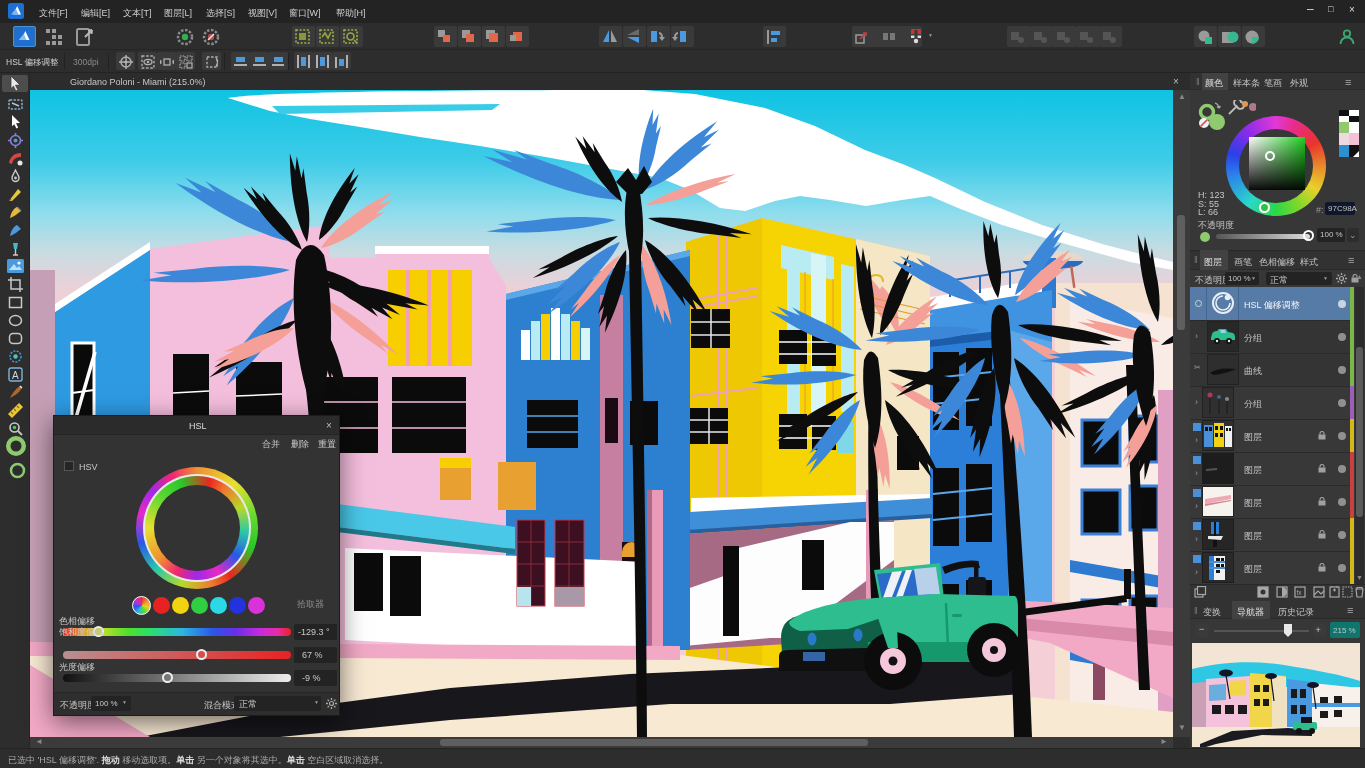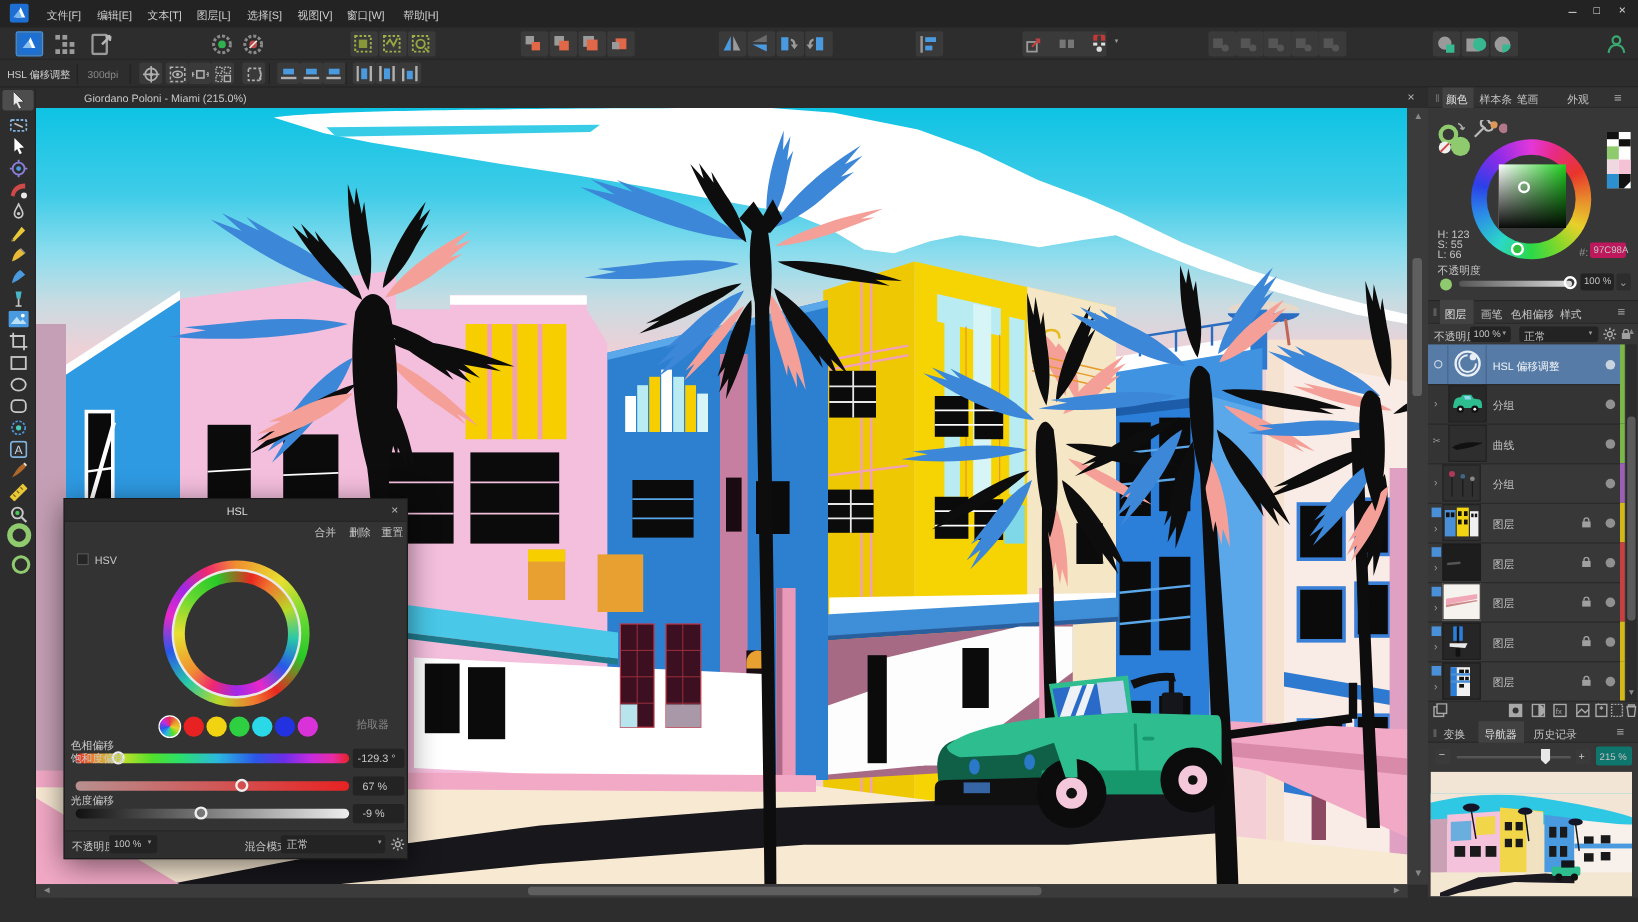--- a/index.html
+++ b/index.html
@@ -757,21 +757,21 @@
     <span class="abs" style="left:243px;top:182px;color:#8a8a8a">拾取器</span>
   </div>
   <div id="rightpanel" class="abs" style="font-size:9px;color:#c4c4c4">
 
     <div class="abs" style="left:0;top:0;width:175px;height:17px;background:#323232;border-bottom:1px solid #2a2a2a"></div>
     <span class="abs" style="left:6px;top:4px;color:#777">‖</span>
     <div class="abs" style="left:12px;top:0;width:26px;height:17px;background:#424242"></div>
     <span class="abs" style="left:15px;top:4px;color:#e0e0e0">颜色</span>
     <span class="abs" style="left:43px;top:4px">样本条</span>
     <span class="abs" style="left:74px;top:4px">笔画</span>
-    <span class="abs" style="left:116px;top:4px">外观</span>
+    <span class="abs" style="left:100px;top:4px">外观</span>
     <span class="abs" style="left:155px;top:3px;color:#aaa;font-size:11px">≡</span>
 
     <svg class="abs" style="left:3px;top:26px" width="42" height="42" viewBox="0 0 42 42">
       <circle cx="14" cy="13" r="6.5" fill="none" stroke="#8fca6e" stroke-width="3.5"></circle>
       <circle cx="24" cy="23" r="8" fill="#8fca6e"></circle>
       <path d="M22,4 a6,6 0 0 1 4,5 m0,0 l-2,-1.5 m2,1.5 l1.5,-2" stroke="#aaa" stroke-width="1.3" fill="none"></path>
       <circle cx="11" cy="24" r="5" fill="#f0f0f0"></circle>
         <line x1="7.5" y1="27.5" x2="14.5" y2="20.5" stroke="#d04848" stroke-width="1.6"></line>
     </svg>
     <svg class="abs" style="left:38px;top:27px" width="28" height="16" viewBox="0 0 28 16">
@@ -793,21 +793,21 @@
       <rect x="0" y="23" width="10" height="12" fill="#f0d8e0"></rect>
         <rect x="10" y="23" width="10" height="12" fill="#f4c2d4"></rect>
       <rect x="0" y="35" width="10" height="12" fill="#2b8fd0"></rect>
         <rect x="10" y="35" width="10" height="12" fill="#111"></rect>
       <path d="M20,47 l-6,0 6,-6 z" fill="#fff"></path>
     </svg>
     <span class="abs" style="left:8px;top:117px">H: 123</span>
     <span class="abs" style="left:8px;top:126px">S: 55</span>
     <span class="abs" style="left:8px;top:134px">L: 66</span>
     <span class="abs" style="left:126px;top:132px;color:#999">#:</span>
-    <div class="abs" style="left:135px;top:129px;width:30px;height:13px;background:#be185d;border-radius:2px;white-space:nowrap">
+    <div class="abs" style="left:135px;top:129px;width:30px;height:13px;background:#0f172a;border-radius:2px;white-space:nowrap">
         <span class="abs" style="left:3px;top:2px;font-size:8px">97C98A</span>
       </div>
     <span class="abs" style="left:8px;top:146px">不透明度</span>
     <div class="abs" style="left:10px;top:159px;width:10px;height:10px;border-radius:50%;background:#8fca6e"></div>
     <div class="abs" style="left:26px;top:161px;width:94px;height:5px;border-radius:3px;background:linear-gradient(90deg,#555,#ddd)"></div>
     <div class="abs" style="left:113px;top:157px;width:11px;height:11px;border-radius:50%;border:2.5px solid #fff"></div>
     <div class="abs" style="left:127px;top:155px;width:28px;height:14px;background:#232323;border-radius:2px;white-space:nowrap">
         <span class="abs" style="left:3px;top:2px;font-size:8px">100 %</span>
       </div>
     <div class="abs" style="left:157px;top:155px;width:12px;height:14px;background:#2d2d2d;border-radius:2px">
@@ -1101,20 +1101,23 @@
         <ellipse cx="121" cy="42" rx="6" ry="3" fill="#141428"></ellipse>
         <g>
           <rect x="101" y="79" width="24" height="8" rx="2" fill="#2ebd8e"></rect>
           <rect x="109" y="74" width="11" height="6" fill="#13131a"></rect>
           <circle cx="107" cy="88" r="3" fill="#111"></circle>
             <circle cx="120" cy="88" r="3" fill="#111"></circle>
         </g>
       </svg>
     </div>
   </div>
+  <div id="statusbar" class="abs">
+      <span style="position:absolute;left:8px;top:5px">已选中 'HSL 偏移调整'. <b style="color:#ddd">拖动</b> 移动选取项。<b style="color:#ddd">单击</b> 另一个对象将其选中。<b style="color:#ddd">单击</b> 空白区域取消选择。</span>
+    </div>
   <div class="abs" style="left:30px;top:737px;width:1143px;height:11px;background:#3b3b3b">
     <span class="abs" style="left:5px;top:0px;color:#888;font-size:8px">◄</span>
     <span class="abs" style="left:1130px;top:0px;color:#888;font-size:8px">►</span>
     <div class="abs" style="left:410px;top:2px;width:428px;height:7px;background:#5f5f5f;border-radius:3px"></div>
   </div>
   <div class="abs" style="left:1173px;top:90px;width:17px;height:647px;background:#3b3b3b">
     <span class="abs" style="left:5px;top:2px;color:#888;font-size:8px">▲</span>
     <span class="abs" style="left:5px;top:633px;color:#888;font-size:8px">▼</span>
     <div class="abs" style="left:4px;top:125px;width:8px;height:115px;background:#5f5f5f;border-radius:3px"></div>
   </div>

